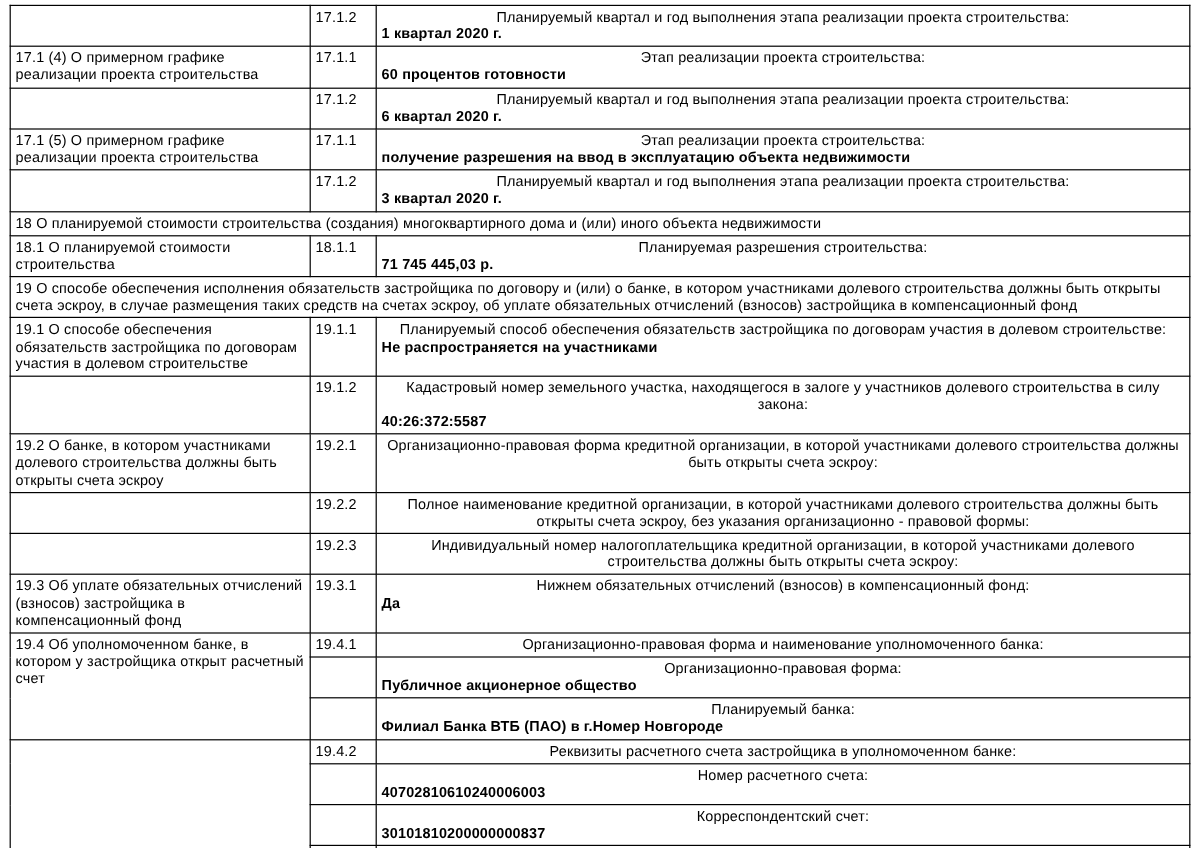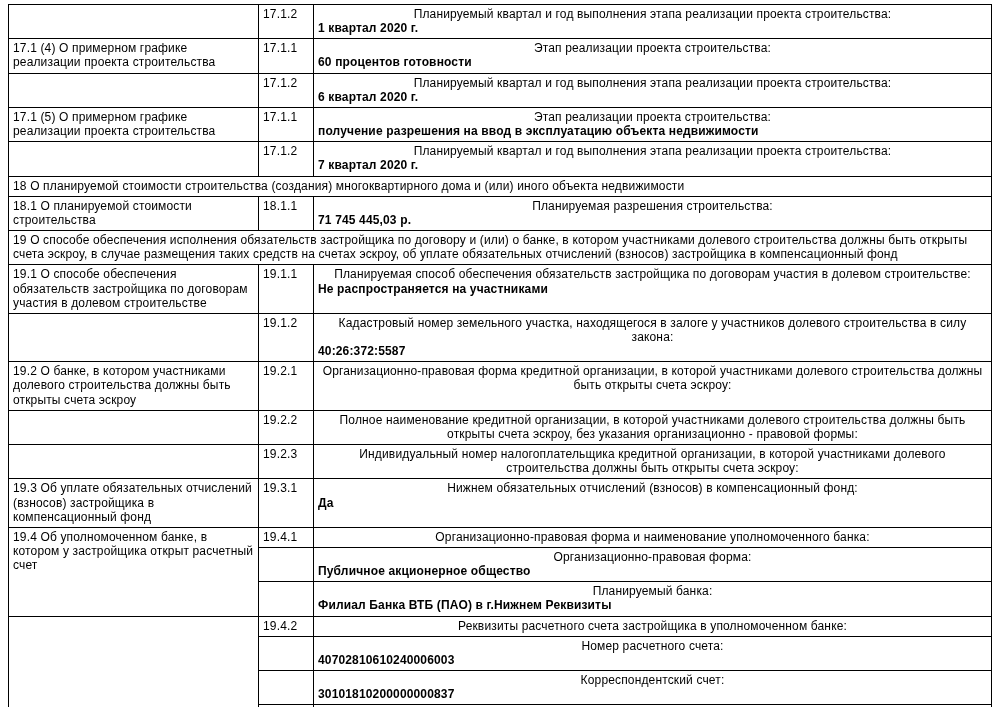--- a/index.html
+++ b/index.html
@@ -86,21 +86,21 @@
           <span class="lbl">Этап реализации проекта строительства:</span>
           <span class="val">получение разрешения на ввод в эксплуатацию объекта недвижимости</span>
         </td>
       </tr>
 
       <tr>
         <td></td>
         <td>17.1.2</td>
         <td>
           <span class="lbl">Планируемый квартал и год выполнения этапа реализации проекта строительства:</span>
-          <span class="val">7 квартал 2020 г.</span>
+          <span class="val">3 квартал 2020 г.</span>
         </td>
       </tr>
 
       <tr>
         <td colspan="3">18 О планируемой стоимости строительства (создания) многоквартирного дома и (или) иного объекта недвижимости</td>
       </tr>
 
       <tr>
         <td>18.1 О планируемой стоимости строительства</td>
         <td>18.1.1</td>
@@ -111,21 +111,21 @@
       </tr>
 
       <tr>
         <td colspan="3">19 О способе обеспечения исполнения обязательств застройщика по договору и (или) о банке, в котором участниками долевого строительства должны быть открыты счета эскроу, в случае размещения таких средств на счетах эскроу, об уплате обязательных отчислений (взносов) застройщика в компенсационный фонд</td>
       </tr>
 
       <tr>
         <td>19.1 О способе обеспечения обязательств застройщика по договорам участия в долевом строительстве</td>
         <td>19.1.1</td>
         <td>
-          <span class="lbl">Планируемая способ обеспечения обязательств застройщика по договорам участия в долевом строительстве:</span>
+          <span class="lbl">Планируемый способ обеспечения обязательств застройщика по договорам участия в долевом строительстве:</span>
           <span class="val">Не распространяется на участниками</span>
         </td>
       </tr>
 
       <tr>
         <td></td>
         <td>19.1.2</td>
         <td>
           <span class="lbl">Кадастровый номер земельного участка, находящегося в залоге у участников долевого строительства в силу закона:</span>
           <span class="val">40:26:372:5587</span>
@@ -182,21 +182,21 @@
         <td>
           <span class="lbl">Организационно-правовая форма:</span>
           <span class="val">Публичное акционерное общество</span>
         </td>
       </tr>
 
       <tr>
         <td></td>
         <td>
           <span class="lbl">Планируемый банка:</span>
-          <span class="val">Филиал Банка ВТБ (ПАО) в г.Нижнем Реквизиты</span>
+          <span class="val">Филиал Банка ВТБ (ПАО) в г.Номер Новгороде</span>
         </td>
       </tr>
 
       <tr>
         <td rowspan="4"></td>
         <td>19.4.2</td>
         <td>
           <span class="lbl">Реквизиты расчетного счета застройщика в уполномоченном банке:</span>
           <span class="val"></span>
         </td>

